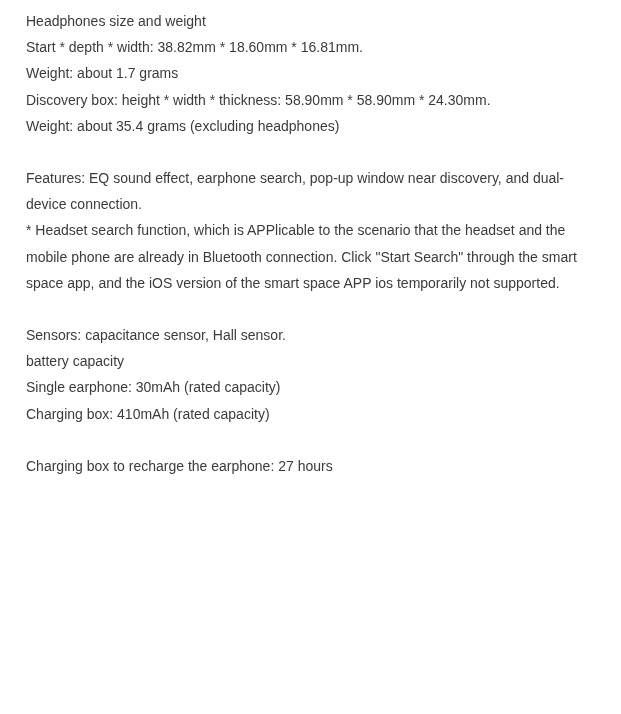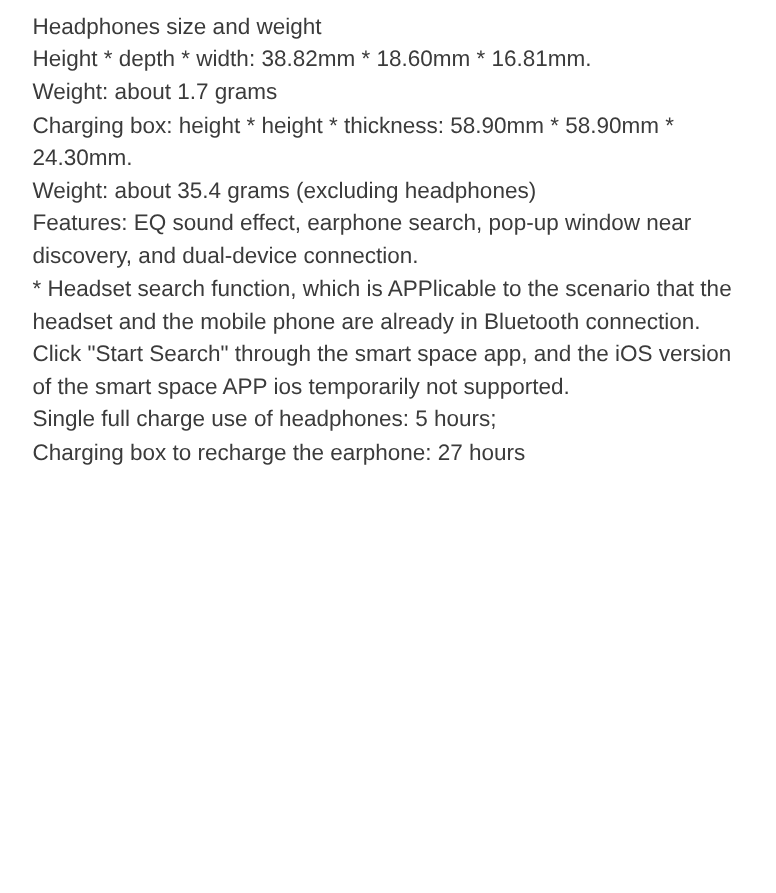--- a/index.html
+++ b/index.html
@@ -11,51 +11,57 @@
     width: 621px;
     height: 714px;
     overflow: hidden;
     font-family: "Liberation Sans", sans-serif;
   }
   .doc {
     box-sizing: border-box;
     width: 621px;
     padding: 8px 26px 0 26px;
     color: #3b3b3b;
-    font-size: 18px;
+    font-size: 14px;
     line-height: 26.2px;
     -webkit-font-smoothing: antialiased;
   }
   .block {
     margin: 0;
   }
   .block + .block {
+    margin-top: 26px;
   }
   .line {
     white-space: pre-wrap;
     word-break: break-word;
   }
 </style>
 </head>
 <body>
 
 <div class="doc">
 
   <div class="block">
     <div class="line">Headphones size and weight</div>
-    <div class="line">Height * depth * width: 38.82mm * 18.60mm * 16.81mm.</div>
+    <div class="line">Start * depth * width: 38.82mm * 18.60mm * 16.81mm.</div>
     <div class="line">Weight: about 1.7 grams</div>
-    <div class="line">Charging box: height * height * thickness: 58.90mm * 58.90mm * 24.30mm.</div>
+    <div class="line">Discovery box: height * width * thickness: 58.90mm * 58.90mm * 24.30mm.</div>
     <div class="line">Weight: about 35.4 grams (excluding headphones)</div>
   </div>
 
   <div class="block">
     <div class="line">Features: EQ sound effect, earphone search, pop-up window near discovery, and dual-device connection.</div>
     <div class="line">* Headset search function, which is APPlicable to the scenario that the headset and the mobile phone are already in Bluetooth connection. Click "Start Search" through the smart space app, and the iOS version of the smart space APP ios temporarily not supported.</div>
   </div>
 
+  <div class="block">
+    <div class="line">Sensors: capacitance sensor, Hall sensor.</div>
+    <div class="line">battery capacity</div>
+    <div class="line">Single earphone: 30mAh (rated capacity)</div>
+    <div class="line">Charging box: 410mAh (rated capacity)</div>
+  </div>
 
   <div class="block">
-    <div class="line">Single full charge use of headphones: 5 hours;</div>
     <div class="line">Charging box to recharge the earphone: 27 hours</div>
   </div>
 
 </div>
 
 </body></html>

